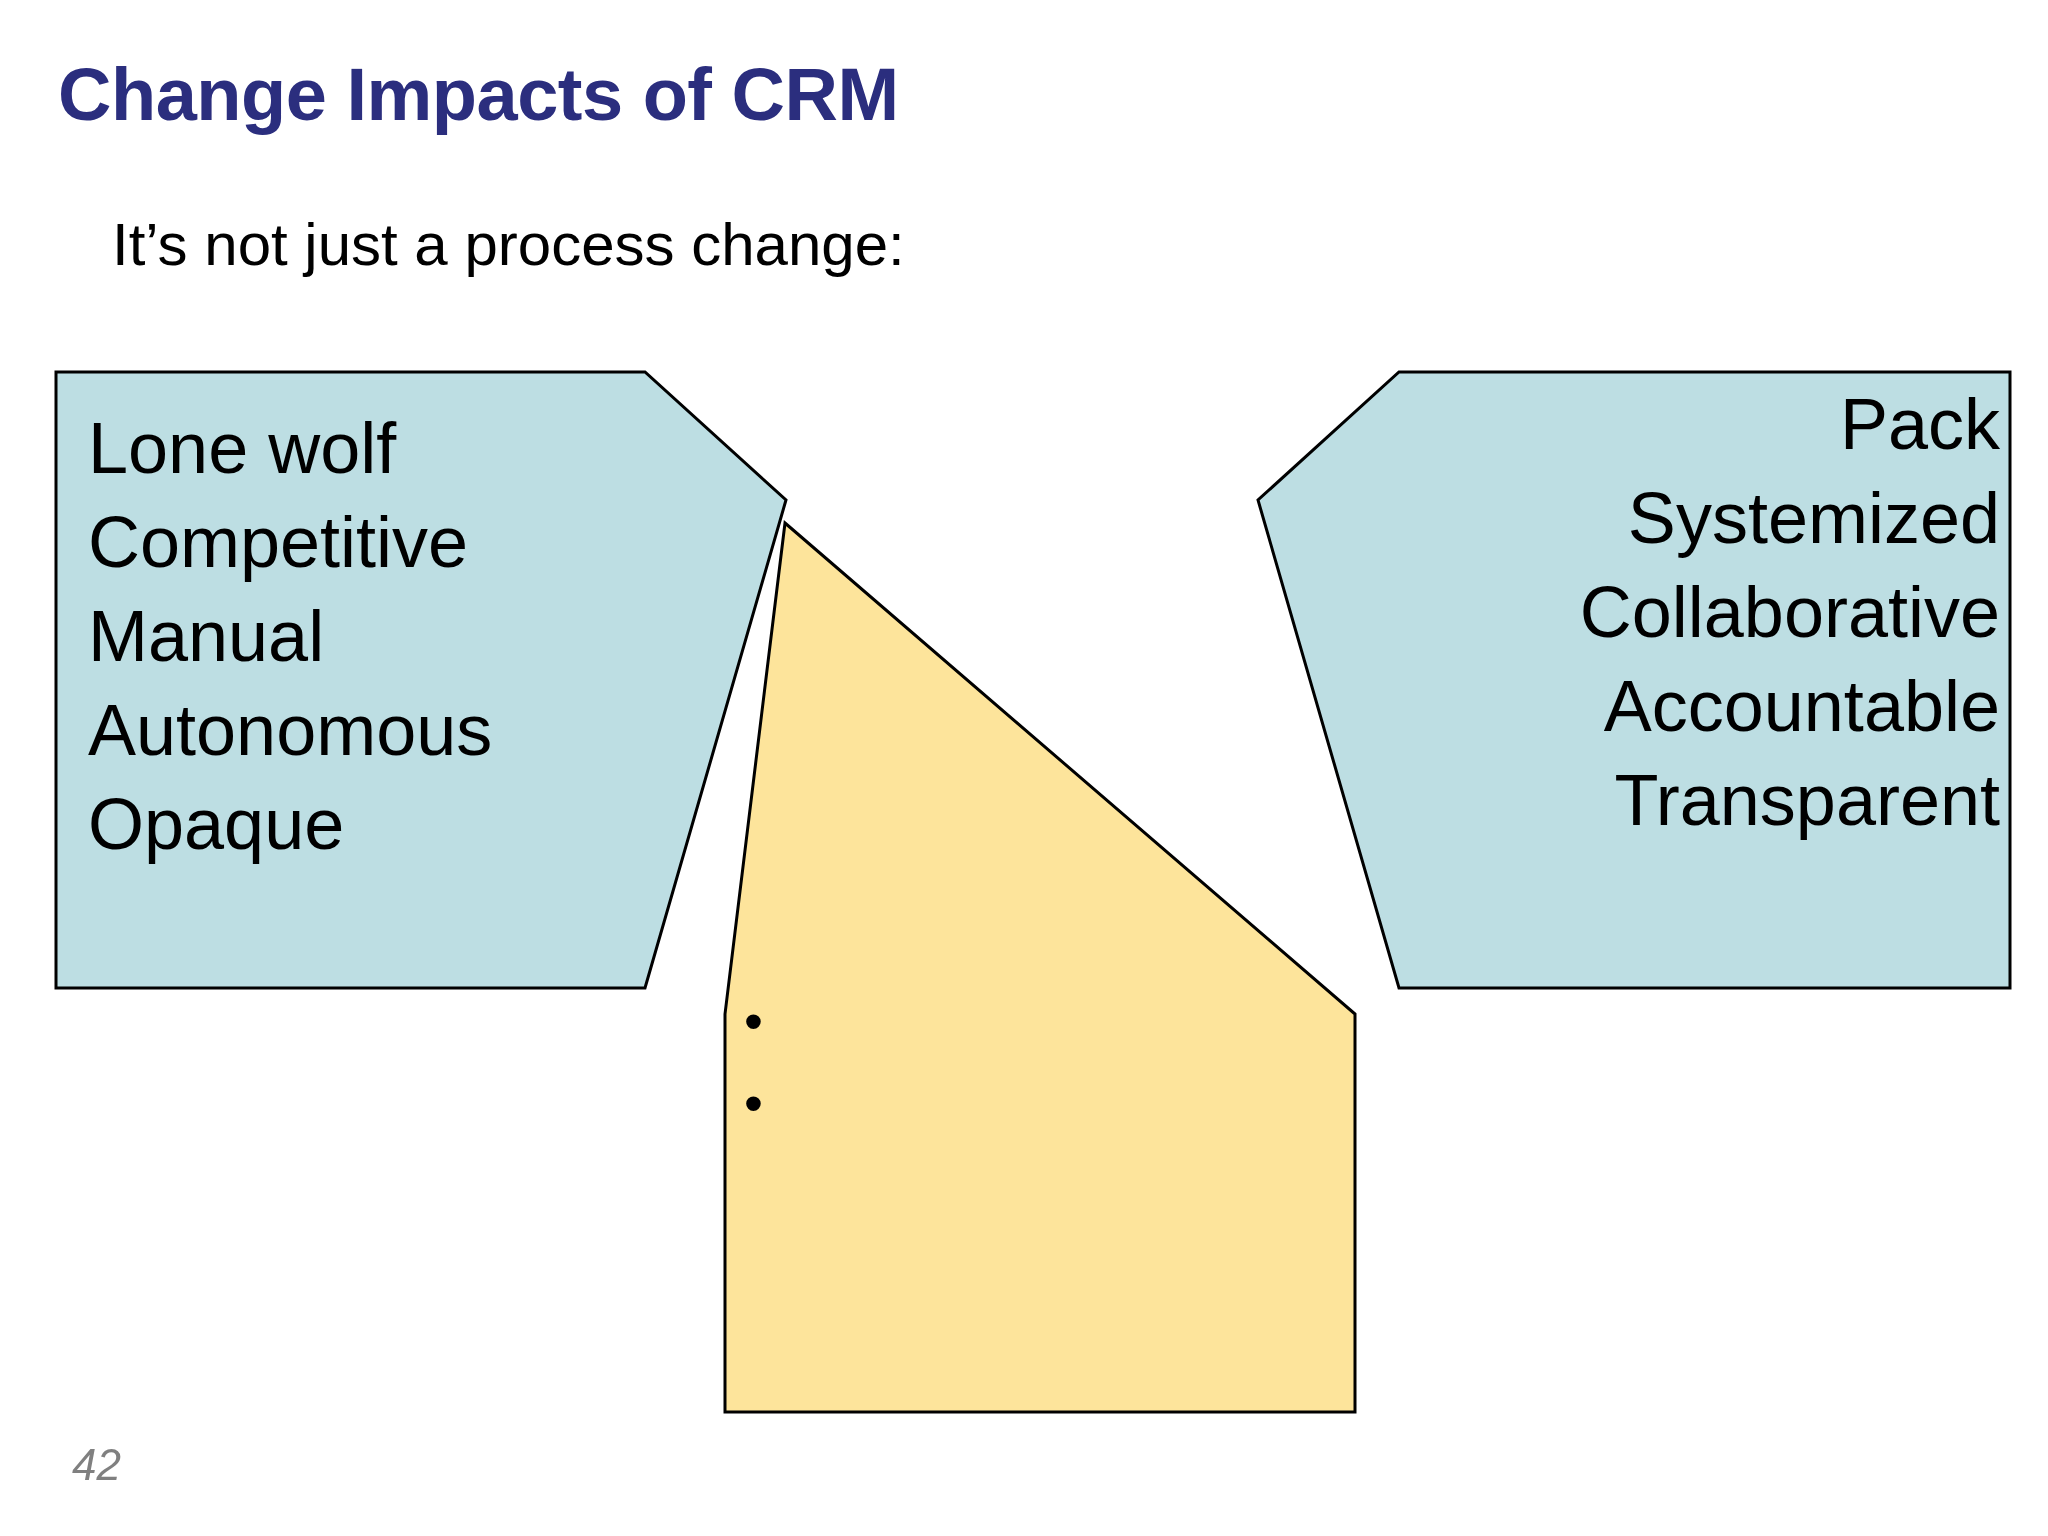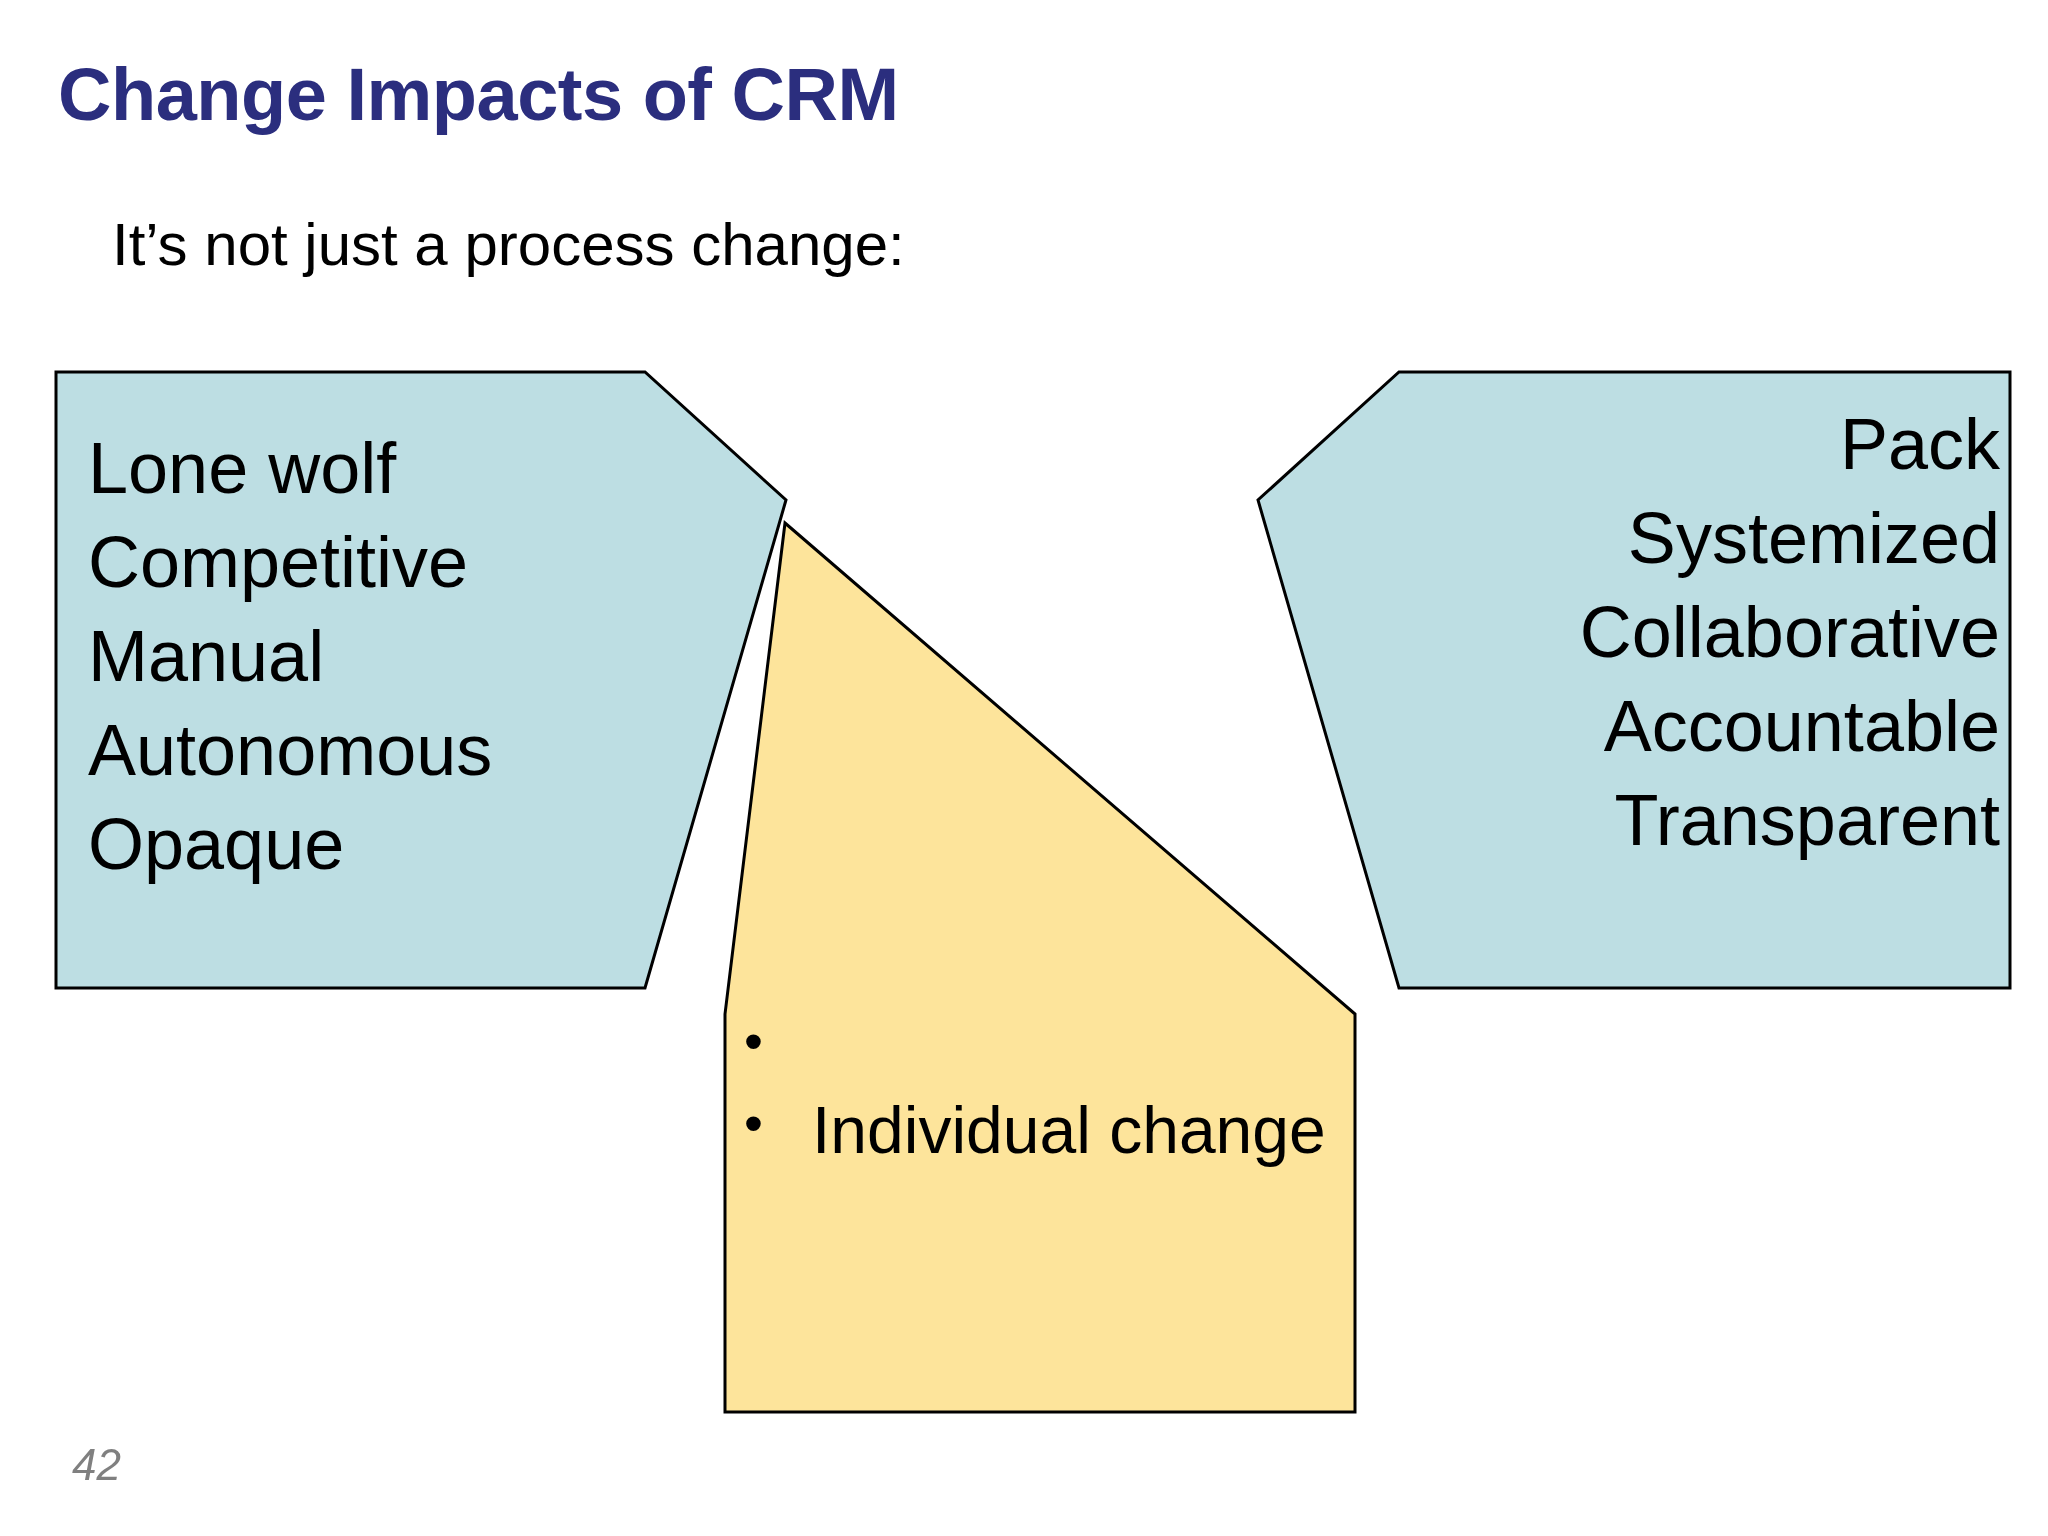--- a/index.html
+++ b/index.html
@@ -60,21 +60,20 @@
     width: 2048px;
     height: 1536px;
   }
 
   
   .shape-text {
     position: absolute;
     font-family: "Liberation Sans", sans-serif;
     color: #000000;
     line-height: 1.0;
-    margin-top: 20px;
   }
 
   #left-shape-text {
     left: 88px;
     top: 412px;
     width: 600px;
     text-align: left;
     font-size: 72px;
   }
   #left-shape-text .line {
@@ -163,20 +162,19 @@
       <span class="line">Accountable</span>
       <span class="line">Transparent</span>
     </div>
 
     <div id="center-shape-text" class="shape-text">
       <div class="bullet-row">
         <span class="bullet-dot">•</span>
       </div>
       <div class="bullet-row">
         <span class="bullet-dot">•</span>
-        <span class="bullet-label">Individual change</span>
       </div>
     </div>
   </div>
 
   <div id="page-number">42</div>
 
 </div>
 
 </body></html>

